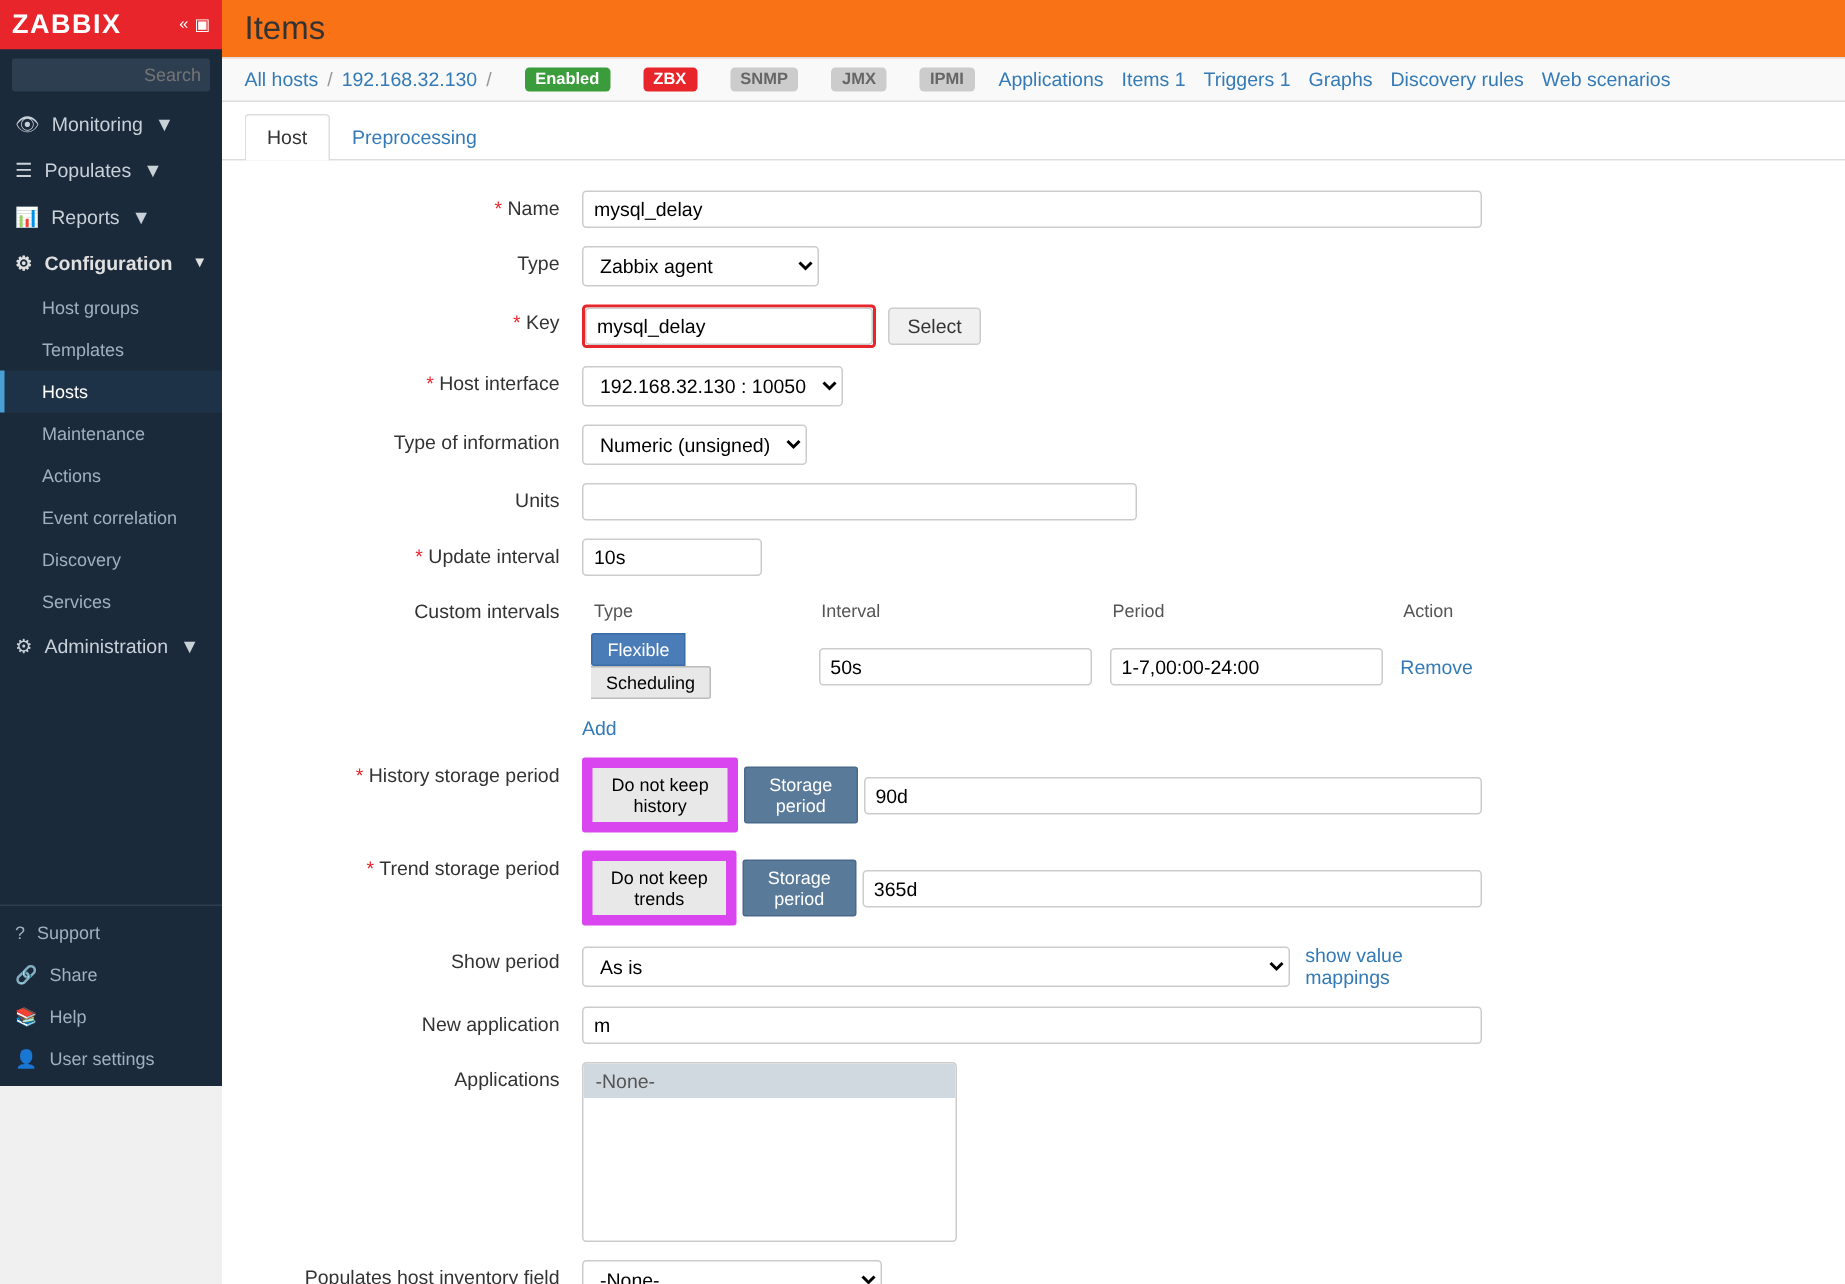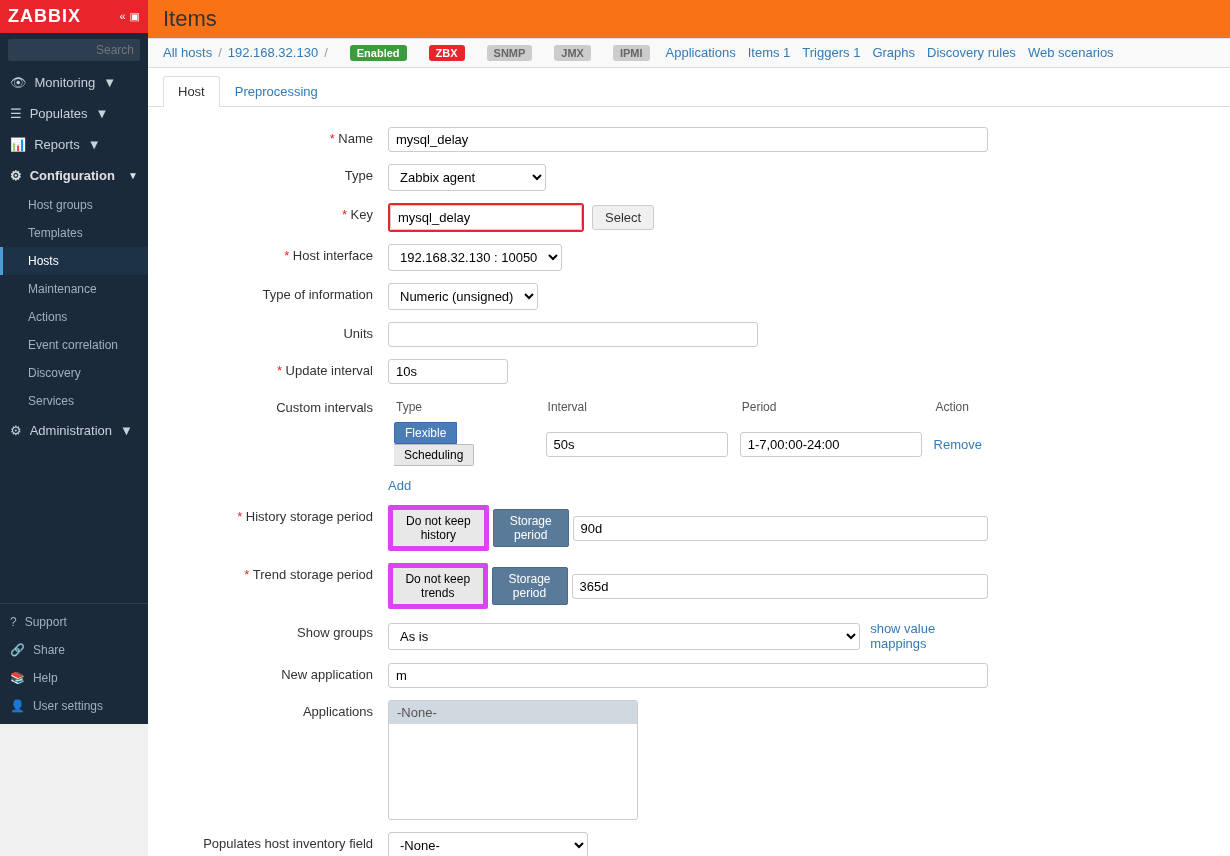--- a/index.html
+++ b/index.html
@@ -288,21 +288,21 @@
     .link-remove { color: #337ab7; cursor: pointer; font-size: 13px; text-decoration: none; }
 
     
     .storage-row {
       display: flex;
       align-items: center;
       gap: 4px;
     }
     .btn-no-keep {
       background: #e8e8e8;
-      border: 5px solid #d946ef;
+      border: 7px solid #d946ef;
       padding: 4px 10px;
       font-size: 12px;
       cursor: pointer;
       border-radius: 2px;
     }
     .btn-storage-period {
       background: #5a7a9a;
       color: white;
       border: 1px solid #4a6a8a;
       padding: 4px 10px;
@@ -626,21 +626,21 @@
       <div class="form-control">
         <div class="storage-row">
           <button class="btn-no-keep">Do not keep trends</button>
           <button class="btn-storage-period">Storage period</button>
           <input class="storage-input" type="text" value="365d" style="">
         </div>
       </div>
     </div>
 
     <div class="form-row">
-      <div class="form-label">Show groups</div>
+      <div class="form-label">Show period</div>
       <div class="form-control">
         <div class="show-value-row">
           <select class="show-value-select">
             <option>As is</option>
           </select>
           <a class="link-mappings">show value mappings</a>
         </div>
       </div>
     </div>
 

